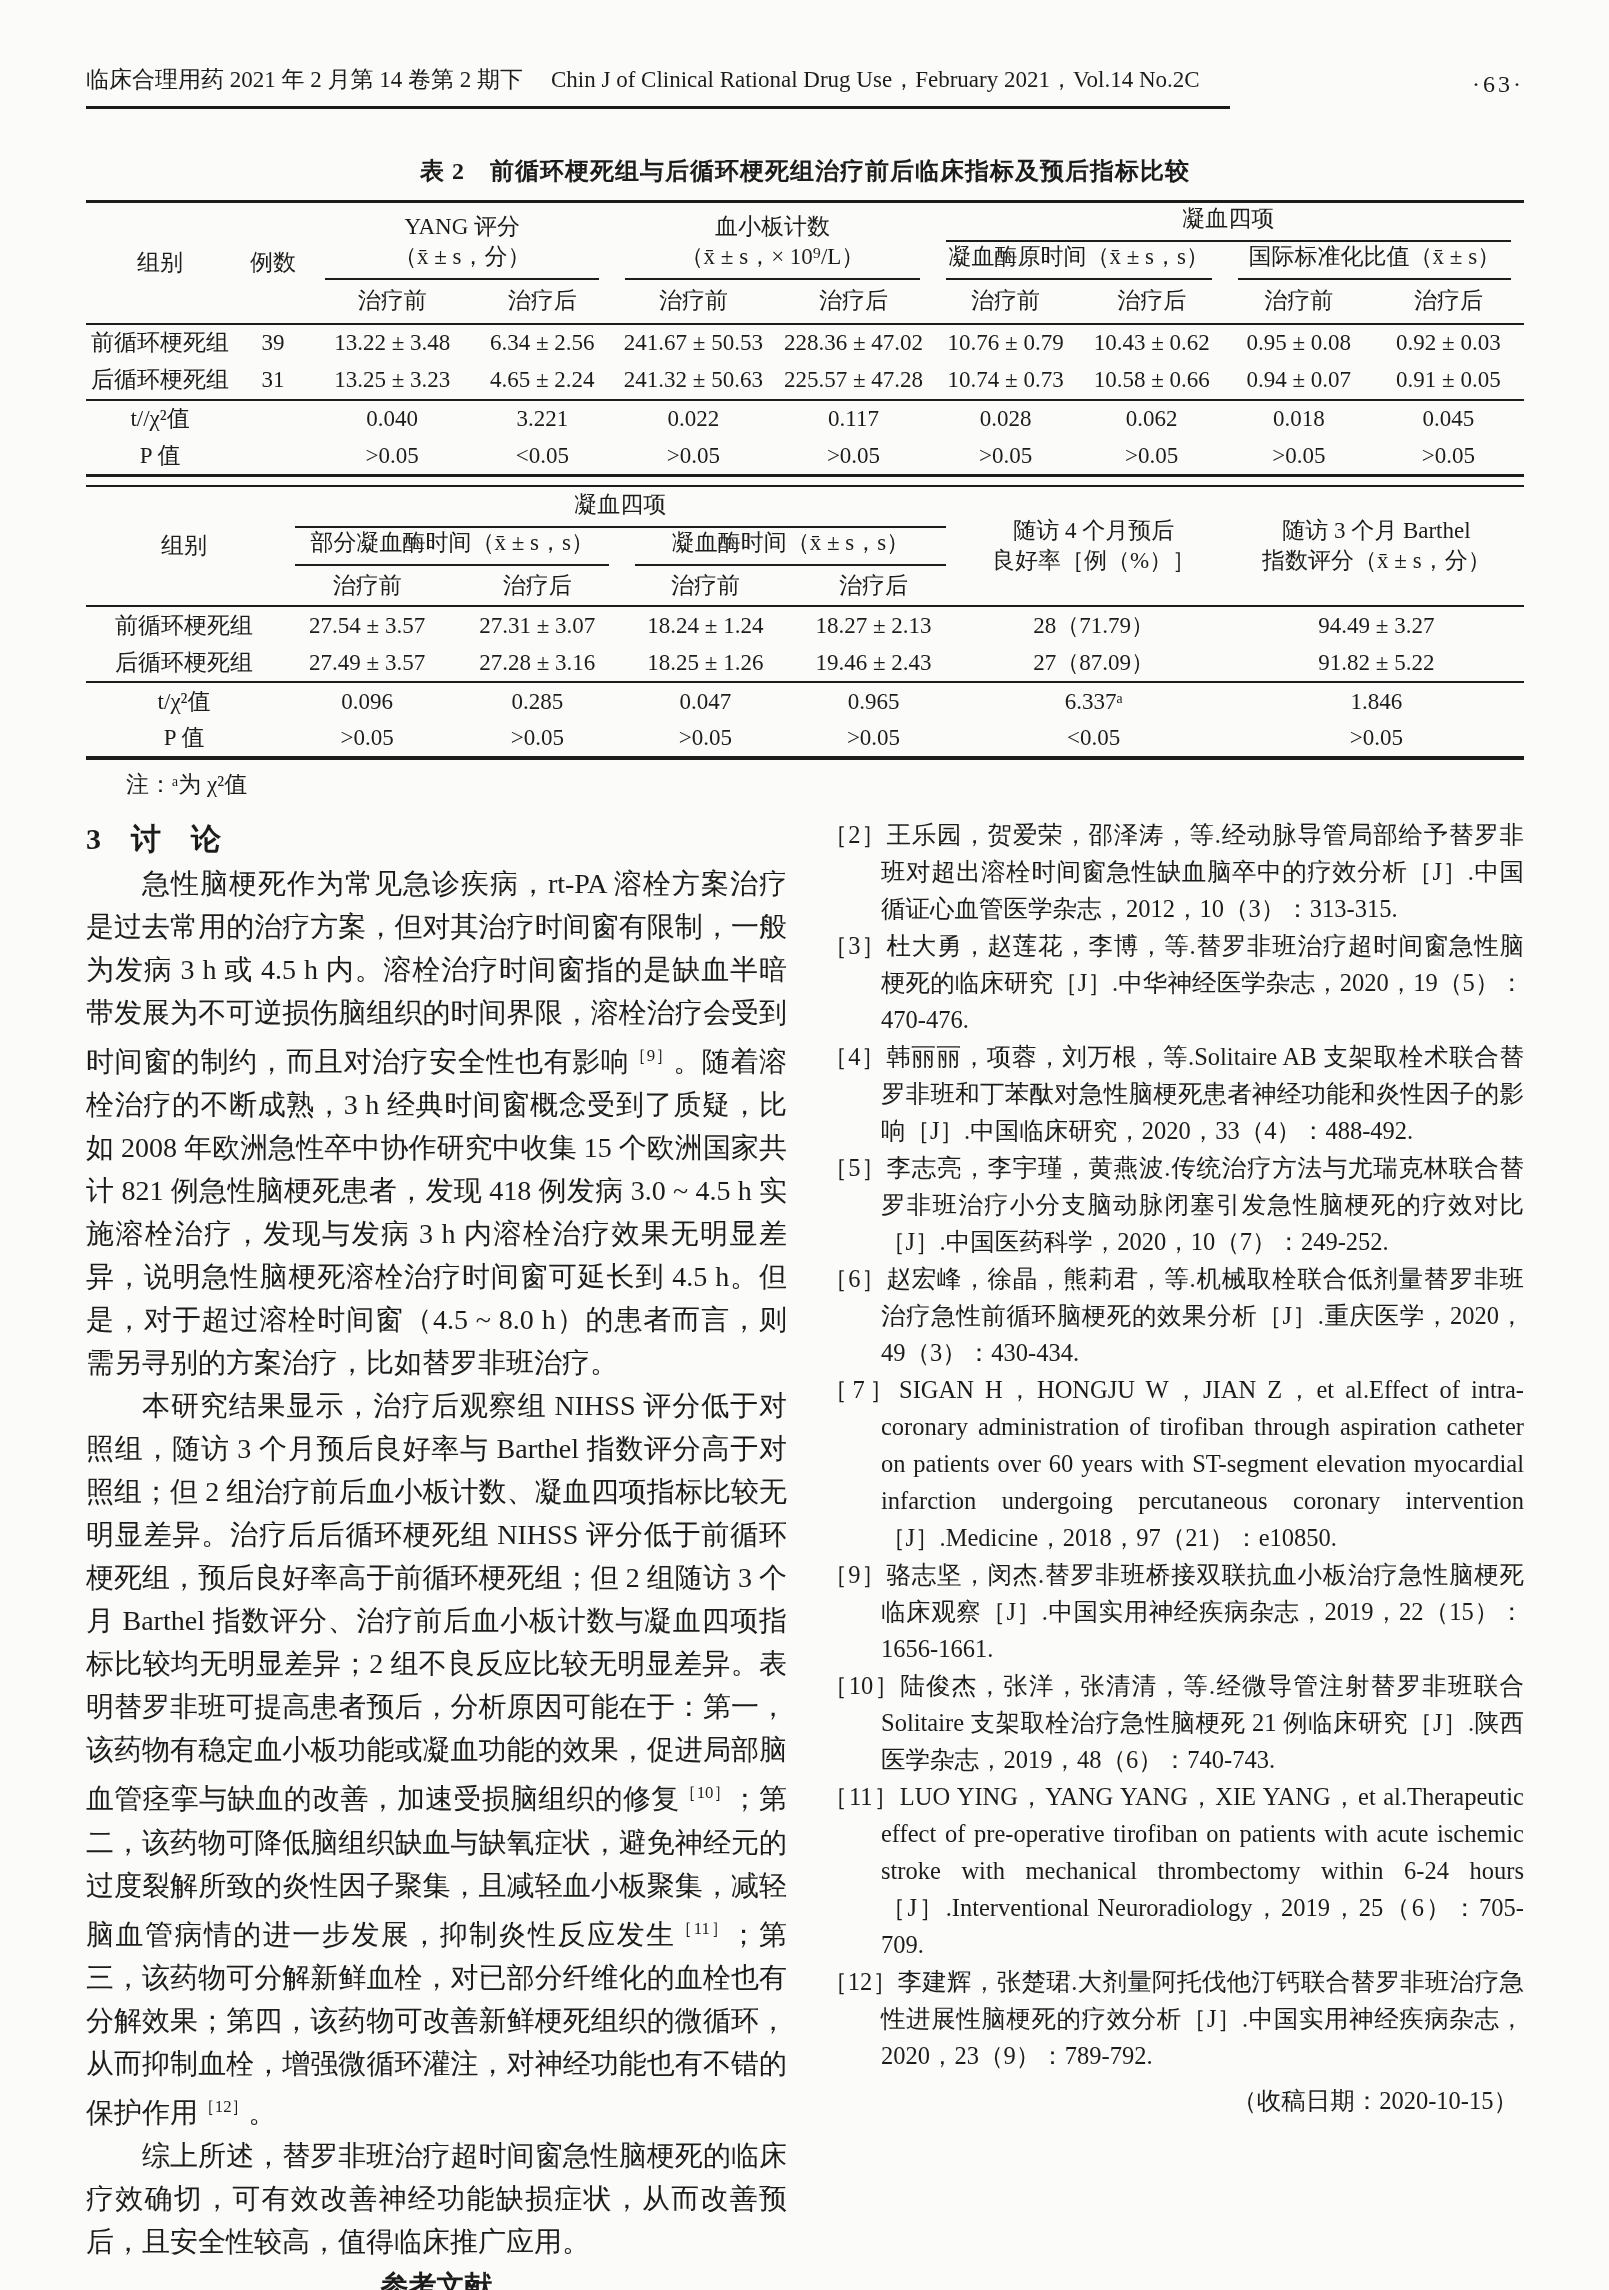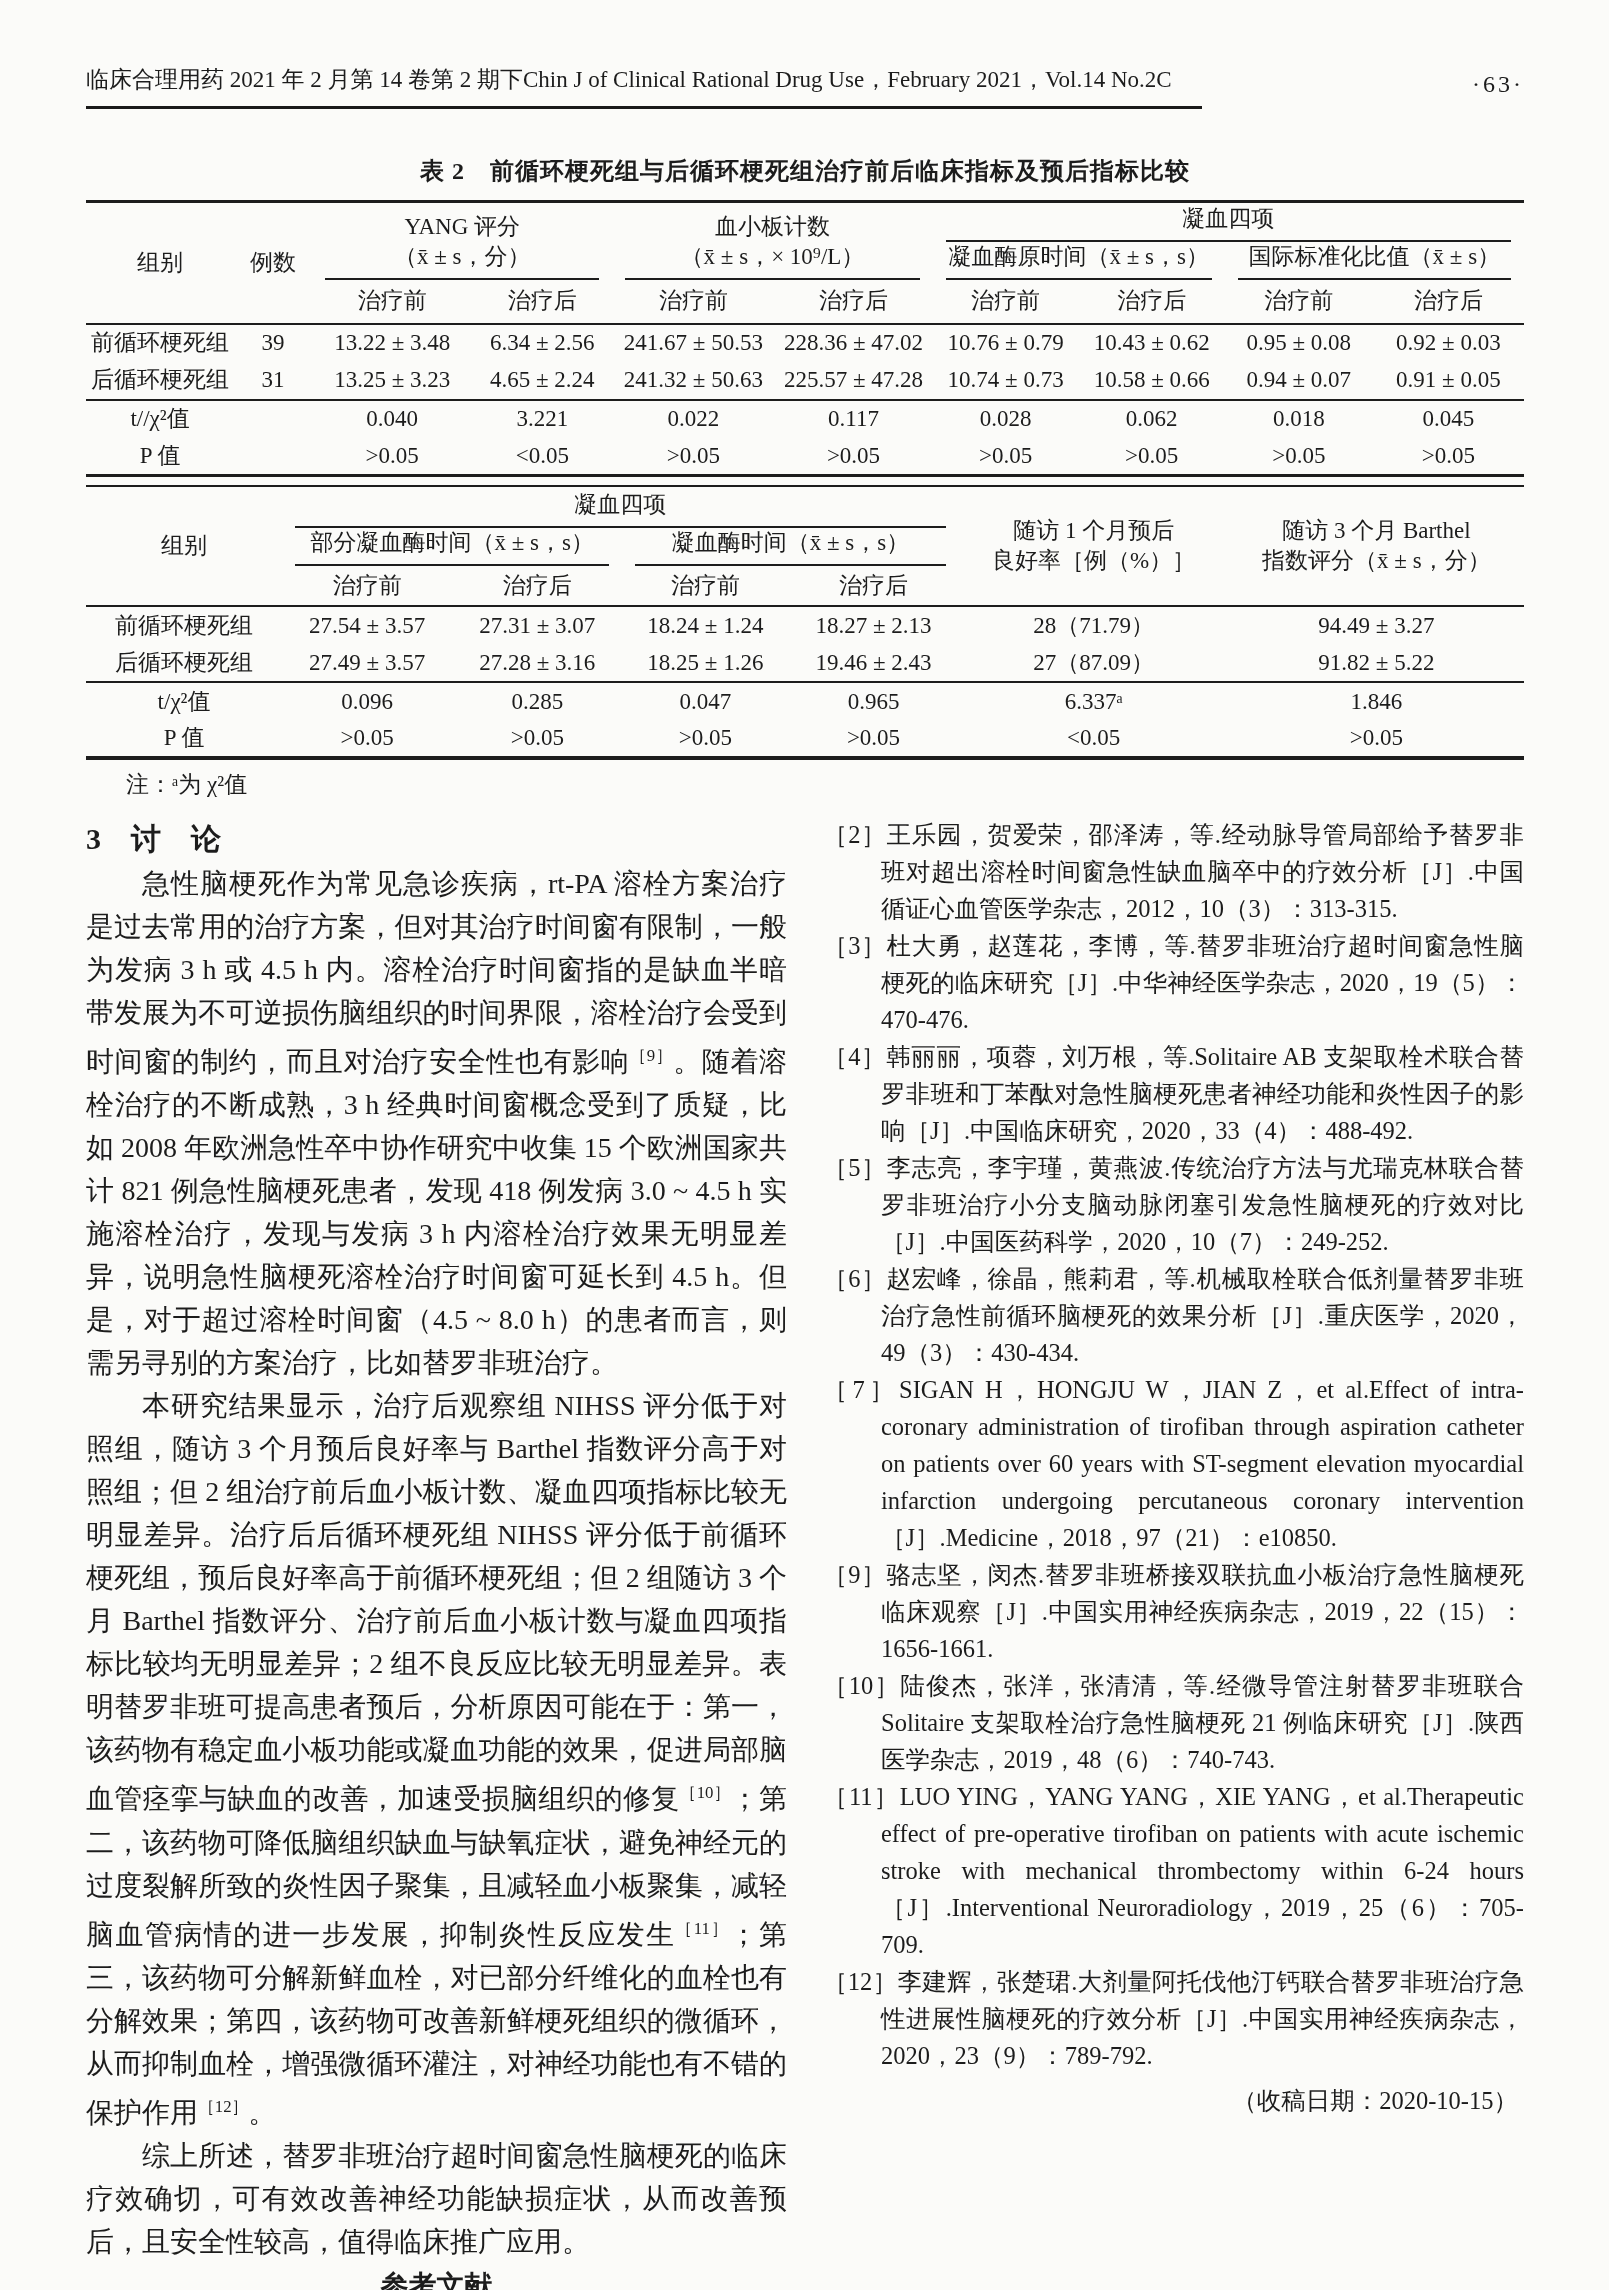--- a/index.html
+++ b/index.html
@@ -2,21 +2,21 @@
 <html><head>
 <meta charset="utf-8">
 <style>
   * { margin:0; padding:0; box-sizing:border-box; }
   html,body { width:1609px; height:2290px; background:#fbfbf9; }
   body { font-family:"Liberation Serif","DejaVu Serif",serif; color:#1c1c1c; }
   .page { width:1609px; height:2290px; padding:64px 85px 0 86px; overflow:hidden; position:relative; background:#fbfbf9; }
 
   
   .header { display:flex; justify-content:space-between; align-items:flex-end; }
-  .header-left { display:flex; align-items:baseline; border-bottom:3px solid #1a1a1a; padding:0 30px 11px 0; font-size:23px; white-space:nowrap; }
+  .header-left { display:flex; gap:28px; align-items:baseline; border-bottom:3px solid #1a1a1a; padding:0 30px 11px 0; font-size:23px; white-space:nowrap; }
   .page-num { font-size:24px; padding-bottom:11px; letter-spacing:3px; white-space:nowrap; }
 
   
   .caption { text-align:center; font-weight:bold; font-size:24px; margin-top:46px; letter-spacing:1px; }
   table { width:100%; border-collapse:collapse; table-layout:fixed; }
   .jtable { font-size:23px; }
   .jt1 { margin-top:13px; border-top:3px solid #1d1d1d; border-bottom:3px solid #1d1d1d; }
   .jt2 { margin-top:8px; border-top:2px solid #1d1d1d; border-bottom:4px solid #1d1d1d; }
   .jtable th { font-weight:normal; text-align:center; vertical-align:middle; line-height:30px; }
   .jtable td { text-align:center; height:38px; line-height:30px; }
@@ -172,21 +172,21 @@
       <col style="width:270px">
         <col style="width:295px">
     </colgroup>
     <thead>
       <tr>
         <th rowspan="3" class="hb">组别</th>
         <th colspan="4" class="grp">
           <div class="grp-rule">凝血四项</div>
         </th>
         <th rowspan="3" class="hb">
-          <div>随访 1 个月预后</div>
+          <div>随访 4 个月预后</div>
           <div>良好率［例（%）］</div>
         </th>
         <th rowspan="3" class="hb">
           <div>随访 3 个月 Barthel</div>
           <div>指数评分（x̄ ± s，分）</div>
         </th>
       </tr>
       <tr>
         <th colspan="2" class="grp">
           <div class="grp-rule">部分凝血酶时间（x̄ ± s，s）</div>

